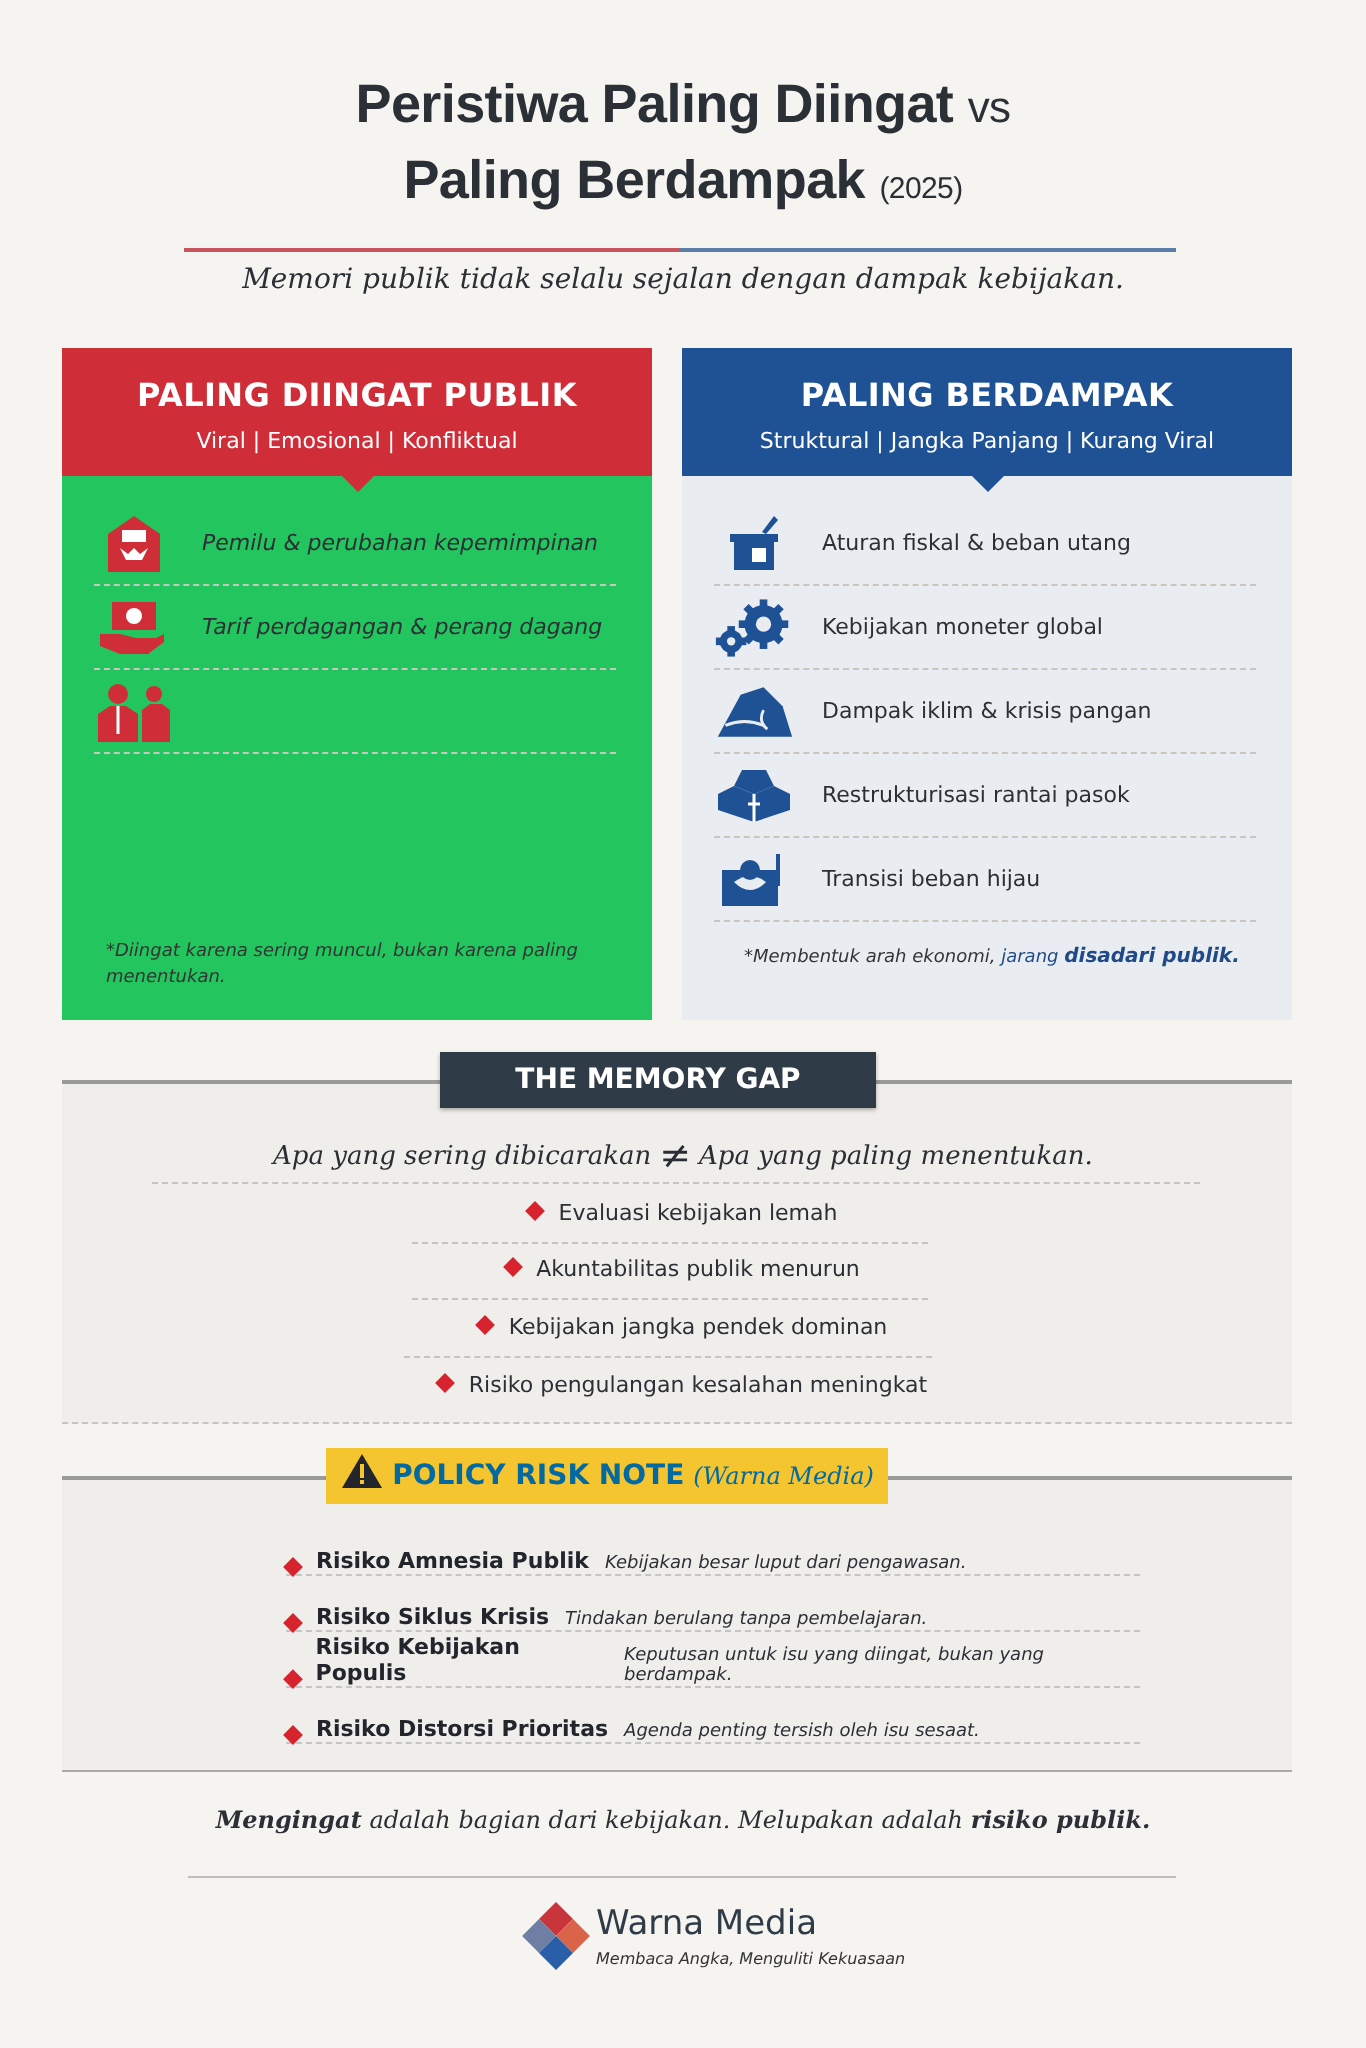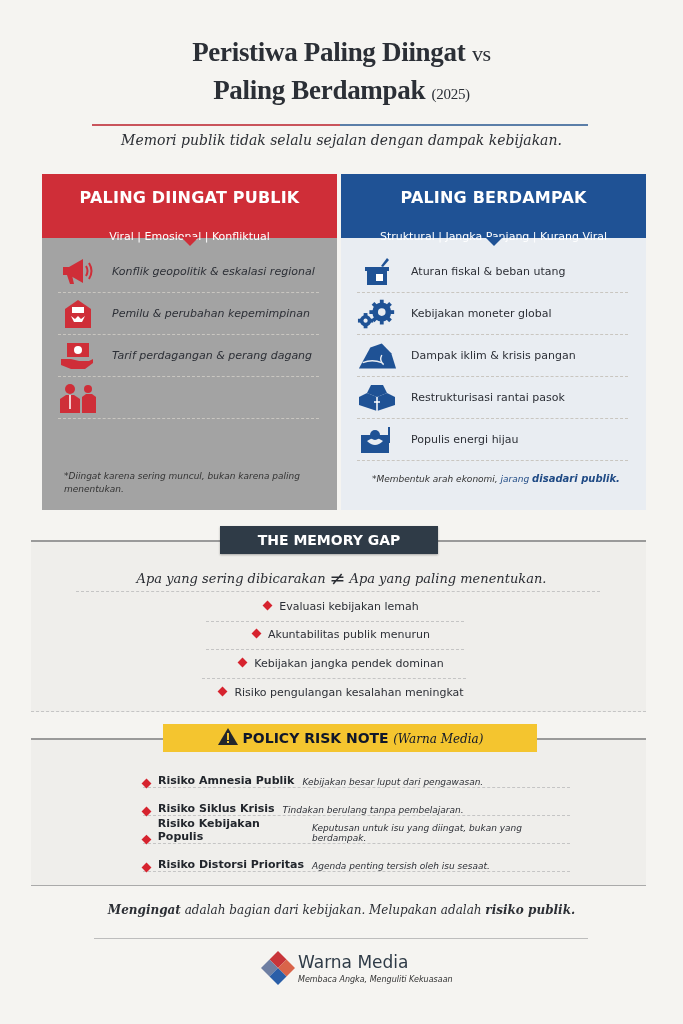--- a/index.html
+++ b/index.html
@@ -1,29 +1,29 @@
 <!DOCTYPE html>
 <html><head>
 <meta charset="utf-8">
 <style>
 *{box-sizing:border-box;margin:0;padding:0}
 body{width:683px;height:1024px;background:#f5f4f1;font-family:"DejaVu Sans",sans-serif;color:#2a2d33;position:relative;overflow:hidden}
-.title{position:absolute;top:34px;left:0;width:683px;text-align:center;font-family:Liberation Serif, serif;font-weight:bold;font-size:27px;line-height:37px;color:#2b2f36;letter-spacing:-0.3px}
+.title{position:absolute;top:34px;left:0;width:683px;text-align:center;font-family:Liberation Sans, sans-serif;font-weight:bold;font-size:27px;line-height:37px;color:#2b2f36;letter-spacing:-0.3px}
 .title .vs{font-weight:normal;font-size:22px}
 .title .yr{font-weight:normal;font-size:15px}
 .title-rule{position:absolute;top:124px;left:92px;width:496px;height:2px;background:linear-gradient(90deg,#c9545c 0%,#c9545c 50%,#5b7ea8 50%,#5b7ea8 100%)}
 .subtitle{position:absolute;top:132px;left:0;width:683px;text-align:center;font-family:"DejaVu Serif",serif;font-style:italic;font-size:14px;color:#2c2f35}
 .panel{position:absolute;top:174px;height:336px}
-.panel.left{left:42px;width:295px;background:#a3a3a3}
+.panel.left{left:31px;width:295px;background:#22c55e}
 .panel.right{left:341px;width:305px;background:#e9edf2}
 .phead{height:64px;text-align:center;color:#fff;position:relative}
 .left .phead{background:#cf2e38}
 .right .phead{background:#1f5295}
 .phead .h{font-weight:bold;font-size:16px;padding-top:14px;letter-spacing:0.2px}
-.phead .s{font-size:11px;margin-top:23px}
+.phead .s{font-size:11px;margin-top:7px}
 .phead:after{content:"";position:absolute;left:50%;bottom:-8px;margin-left:-9px;border-left:9px solid transparent;border-right:9px solid transparent;border-top:9px solid}
 .left .phead:after{border-top-color:#cf2e38}
 .right .phead:after{border-top-color:#1f5295}
 .items{position:absolute;top:77px;left:16px;right:18px}
 .item{height:42px;display:flex;align-items:center;border-bottom:1px dashed #c9c6c0}
 .item .ic{width:40px;height:32px;display:flex;align-items:center;justify-content:center;margin-right:14px}
 .item .tx{font-size:11px;color:#2c2f36}
 .left .item .tx{font-style:italic}
 .note{position:absolute;left:22px;right:20px;top:296px;font-size:9px;font-style:italic;color:#333;line-height:13px}
 .right .note{left:31px;top:298px}
@@ -33,21 +33,21 @@
 .sec-line{position:absolute;left:31px;width:615px;height:2px;background:#9a9a9a}
 .gap{top:542px;height:170px}
 .gap-label{position:absolute;top:526px;left:220px;width:218px;height:28px;background:#2f3b47;color:#fff;font-weight:bold;font-size:14px;text-align:center;line-height:28px;box-shadow:0 1px 2px rgba(0,0,0,.3)}
 .eq{position:absolute;top:567px;left:0;width:683px;text-align:center;font-family:"DejaVu Serif",serif;font-style:italic;font-size:13px;color:#2a2d33}
 .eq .ne{font-style:normal;font-size:19px;margin:0 4px;vertical-align:-2px}
 .eq-rule{position:absolute;top:591px;left:76px;width:524px;border-top:1px dashed #c5c5c5}
 .gl{position:absolute;left:0;width:683px;text-align:center;font-size:11px;color:#2c2f36}
 .dm{display:inline-block;width:7px;height:7px;background:#d6232e;transform:rotate(45deg);margin-right:8px;vertical-align:1px}
 .gr{position:absolute;border-top:1px dashed #c5c5c5}
 .risk{top:738px;height:148px}
-.risk-label{position:absolute;top:724px;left:163px;width:374px;height:28px;background:#f4c52f;text-align:center;line-height:28px;font-size:14px;color:#0f172a}
+.risk-label{position:absolute;top:724px;left:163px;width:281px;height:28px;background:#f4c52f;text-align:center;line-height:28px;font-size:14px;color:#0369a1}
 .risk-label b{font-weight:bold}
 .risk-label i{font-family:"DejaVu Serif",serif;font-size:12px}
 .rl{position:absolute;left:143px;width:427px;height:28px;display:flex;align-items:flex-end;font-size:11px;border-bottom:1px dashed #c5c5c5}
 .rl b{font-weight:bold;color:#22262c;margin-right:8px}
 .rl i{font-size:9px;color:#2c2f36}
 .closing{position:absolute;top:903px;left:0;width:683px;text-align:center;font-family:"DejaVu Serif",serif;font-style:italic;font-size:12px;color:#2c2f35}
 .foot-rule{position:absolute;top:938px;left:94px;width:494px;height:1px;background:#bdbdbd}
 .logo{position:absolute;top:948px;left:258px;width:40px;height:40px}
 .brand{position:absolute;top:952px;left:298px;font-size:17px;color:#2f3b47}
 .tag{position:absolute;top:975px;left:298px;font-size:8px;font-style:italic;color:#333}
@@ -63,30 +63,20 @@
 <div class="subtitle">Memori publik tidak selalu sejalan dengan dampak kebijakan.</div>
 
 <div class="panel left">
   <div class="phead">
     <div class="h">PALING DIINGAT PUBLIK</div>
     <div class="s">Viral | Emosional | Konfliktual</div>
   </div>
   <div class="items">
     <div class="item">
       <span class="ic">
-          <svg width="38" height="30" viewBox="0 0 38 30">
-            <path d="M4 10h6l14-8v24l-14-8H4z" fill="#cf2e38"></path>
-            <path d="M8 18l3 9h4l-2-9z" fill="#cf2e38"></path>
-            <path d="M27 9q3 5 0 10M30 6q5 8 0 16" stroke="#cf2e38" stroke-width="2" fill="none"></path>
-          </svg>
-        </span>
-      <span class="tx">Konflik geopolitik &amp; eskalasi regional</span>
-    </div>
-    <div class="item">
-      <span class="ic">
           <svg width="30" height="30" viewBox="0 0 30 30">
             <path d="M15 1l13 9v19H2V10z" fill="#cf2e38"></path>
             <rect x="9" y="8" width="12" height="6" fill="#fff"></rect>
             <path d="M8 17l4 3 3-3 3 3 4-3-3 6h-8z" fill="#fff"></path>
           </svg>
         </span>
       <span class="tx">Pemilu &amp; perubahan kepemimpinan</span>
     </div>
     <div class="item">
       <span class="ic">
@@ -172,21 +162,21 @@
     </div>
     <div class="item">
       <span class="ic">
           <svg width="40" height="30" viewBox="0 0 40 30">
             <path d="M4 10h28v18H4z" fill="#1f5295"></path>
             <path d="M10 16q8 8 16 0q-8-6-16 0z" fill="#e9edf2"></path>
             <circle cx="18" cy="10" r="5" fill="#1f5295"></circle>
             <rect x="31" y="2" width="2" height="16" fill="#1f5295"></rect>
           </svg>
         </span>
-      <span class="tx">Populis energi hijau</span>
+      <span class="tx">Transisi beban hijau</span>
     </div>
   </div>
   <div class="note"><span>*Membentuk arah ekonomi, </span><span class="j">jarang </span><b>disadari publik.</b></div>
 </div>
 
 <div class="section gap"></div>
 <div class="sec-line" style="top:540px"></div>
 <div class="gap-label">THE MEMORY GAP</div>
 <div class="eq"><span>Apa yang sering dibicarakan</span><span class="ne">≠</span><span>Apa yang paling menentukan.</span></div>
 <div class="eq-rule"></div>

